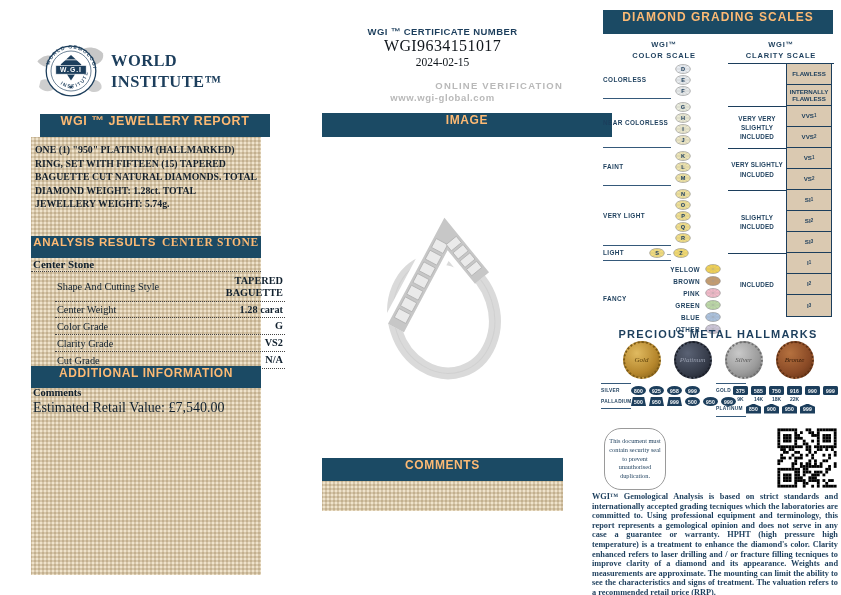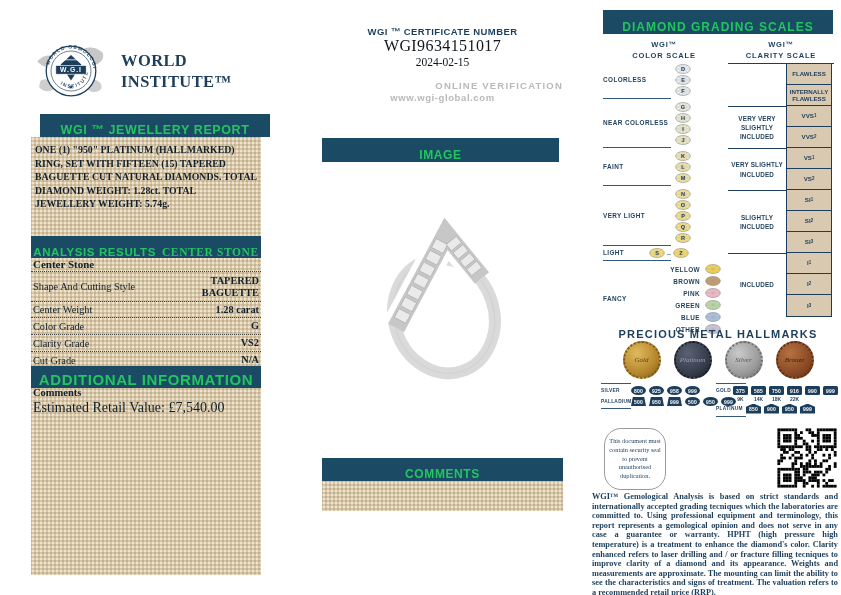--- a/index.html
+++ b/index.html
@@ -1,59 +1,59 @@
 <!DOCTYPE html>
 <html><head>
 <meta charset="utf-8">
 <style>
   html,body{margin:0;padding:0;background:#ffffff;}
   #page{position:relative;width:841px;height:595px;background:#ffffff;overflow:hidden;
         font-family:"Liberation Sans",sans-serif;}
   .abs{position:absolute;}
-  .navy-bar{background:#1b4a64;color:#22c55e;display:flex;align-items:flex-end;justify-content:center;
+  .navy-bar{background:#1b4a64;color:#fdba74;display:flex;align-items:flex-start;justify-content:center;
             font-weight:bold;letter-spacing:0.6px;}
   .beige{background-color:#d6c6aa;
          background-image:radial-gradient(circle,#efe3cb 0.9px,rgba(0,0,0,0) 1px),
                           radial-gradient(circle,#c3b08e 0.9px,rgba(0,0,0,0) 1px);
          background-size:4px 4px,4px 4px;background-position:0 0,2px 2px;}
 
   
   #logo-block{left:31px;top:30px;width:240px;height:82px;display:flex;align-items:center;}
-  #org-name{margin-left:10px;font-family:"Liberation Serif",serif;font-weight:bold;
+  #org-name{font-family:"Liberation Serif",serif;font-weight:bold;
             font-size:16.5px;line-height:1.3;color:#1c3e5c;letter-spacing:0.4px;}
   #bar-report{left:40px;top:114px;width:230px;height:23px;font-size:12.5px;}
   #beige-panel{left:31px;top:137px;width:230px;height:438px;}
   #description{position:absolute;left:0;top:4px;width:100%;box-sizing:border-box;padding:2px 4px;
                font-family:"Liberation Serif",serif;font-weight:bold;font-size:9.8px;line-height:1.38;
                color:#14202c;}
   #bar-analysis{position:absolute;left:0;top:99px;width:100%;height:22px;font-size:11.5px;gap:6px;}
   #bar-analysis .sans-part{font-family:"Liberation Sans",sans-serif;}
   #bar-analysis .serif-part{font-family:"Liberation Serif",serif;}
   #center-stone-heading{position:absolute;left:0;top:121px;width:100%;box-sizing:border-box;
                padding:0 2px 1px 2px;font-family:"Liberation Serif",serif;font-weight:bold;
                font-size:11px;color:#10202e;border-bottom:1px dotted #444;}
-  #analysis-rows{position:absolute;left:0;top:136px;width:100%;}
+  #analysis-rows{position:absolute;left:0;top:136px;width:100%;padding-left:24px;}
   .a-row{display:flex;justify-content:space-between;align-items:center;box-sizing:border-box;
          width:100%;padding:2px 2px;border-bottom:1px dotted #444;
          font-family:"Liberation Serif",serif;font-size:10.3px;color:#10202e;}
   .a-row .val{font-weight:bold;text-align:right;max-width:46%;line-height:1.15;}
-  #bar-additional{position:absolute;left:0;top:229px;width:100%;height:22px;font-size:15px;}
+  #bar-additional{position:absolute;left:0;top:229px;width:100%;height:22px;font-size:12px;}
   #comments-heading{position:absolute;left:2px;top:250px;font-family:"Liberation Serif",serif;
          font-weight:bold;font-size:10.5px;color:#10202e;}
   #comments-value{position:absolute;left:2px;top:263px;font-family:"Liberation Serif",serif;
          font-size:14px;color:#10202e;}
 
   
   .c-text{left:322px;width:241px;text-align:center;}
   #cert-label{top:26px;font-size:9.5px;font-weight:bold;color:#1c3e5c;letter-spacing:0.4px;}
   #cert-number{top:37px;font-family:"Liberation Serif",serif;font-size:16px;color:#10161c;letter-spacing:0.4px;}
   #cert-date{top:56px;font-family:Liberation Serif, serif;font-size:11.5px;color:#10161c;}
   #online-verif{top:80px;font-size:9.5px;font-weight:bold;color:#b9b9b9;letter-spacing:1.2px;text-align:right;}
   #website{top:92px;font-size:9.5px;font-weight:bold;color:#b9b9b9;letter-spacing:0.6px;}
-  #bar-image{left:322px;top:113px;width:237px;height:24px;font-size:12px;margin-top:25px;}
+  #bar-image{left:322px;top:113px;width:290px;height:24px;font-size:12px;}
   #ring-figure{left:352px;top:146px;}
   #bar-comments-c{left:322px;top:458px;width:241px;height:23px;font-size:12px;}
   #beige-strip{left:322px;top:481px;width:241px;height:30px;}
 
   
   #bar-grading{left:603px;top:10px;width:230px;height:24px;font-size:12px;letter-spacing:1px;}
   .scale-title{top:40px;text-align:center;font-size:7.5px;font-weight:bold;color:#1c3e5c;
                letter-spacing:0.8px;line-height:1.4;}
   #color-title{left:603px;width:122px;}
   #clarity-title{left:728px;width:106px;}

